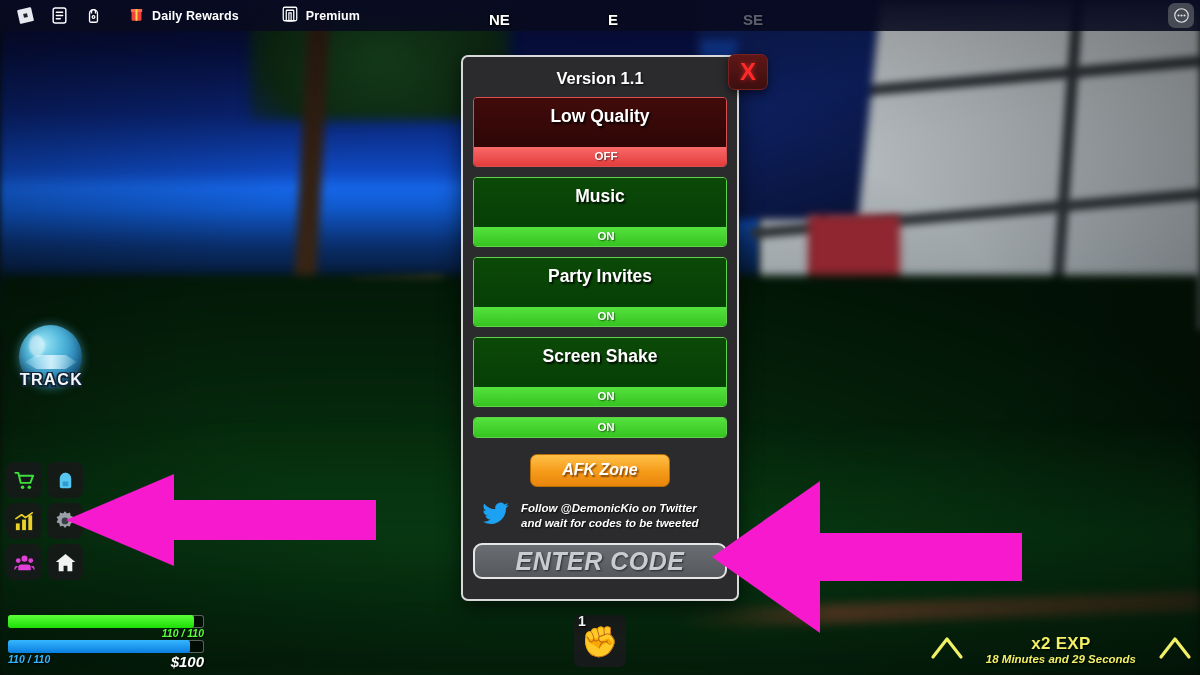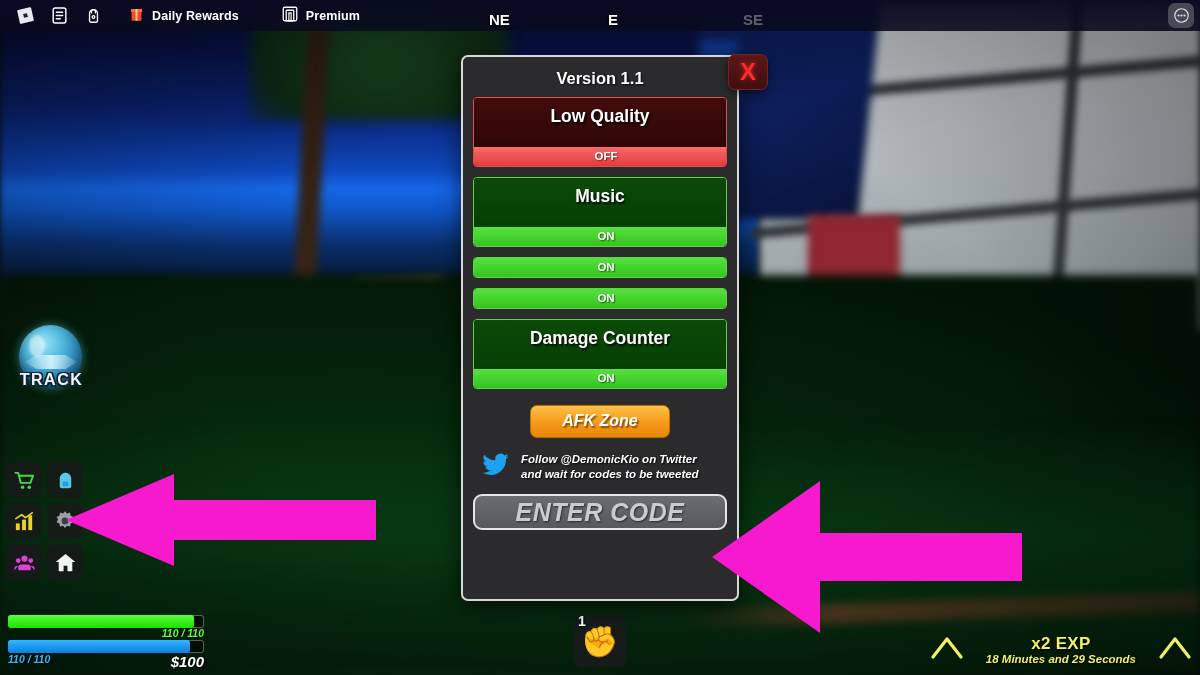--- a/index.html
+++ b/index.html
@@ -436,27 +436,28 @@
 
   <div class="toggle off">
     <div class="t-name">Low Quality</div>
     <div class="t-state">OFF</div>
   </div>
   <div class="toggle on">
     <div class="t-name">Music</div>
     <div class="t-state">ON</div>
   </div>
   <div class="toggle on">
+    <div class="t-name">Party Invites</div>
     <div class="t-state">ON</div>
   </div>
   <div class="toggle on">
+    <div class="t-name">Screen Shake</div>
     <div class="t-state">ON</div>
   </div>
   <div class="toggle on">
-    <div class="t-name">Damage Counter</div>
     <div class="t-state">ON</div>
   </div>
 
   <div class="afk-wrap">
     <div class="afk">AFK Zone</div>
   </div>
 
   <div class="tw-row">
     <span>
       <svg width="36" height="30" viewBox="0 0 24 24">

